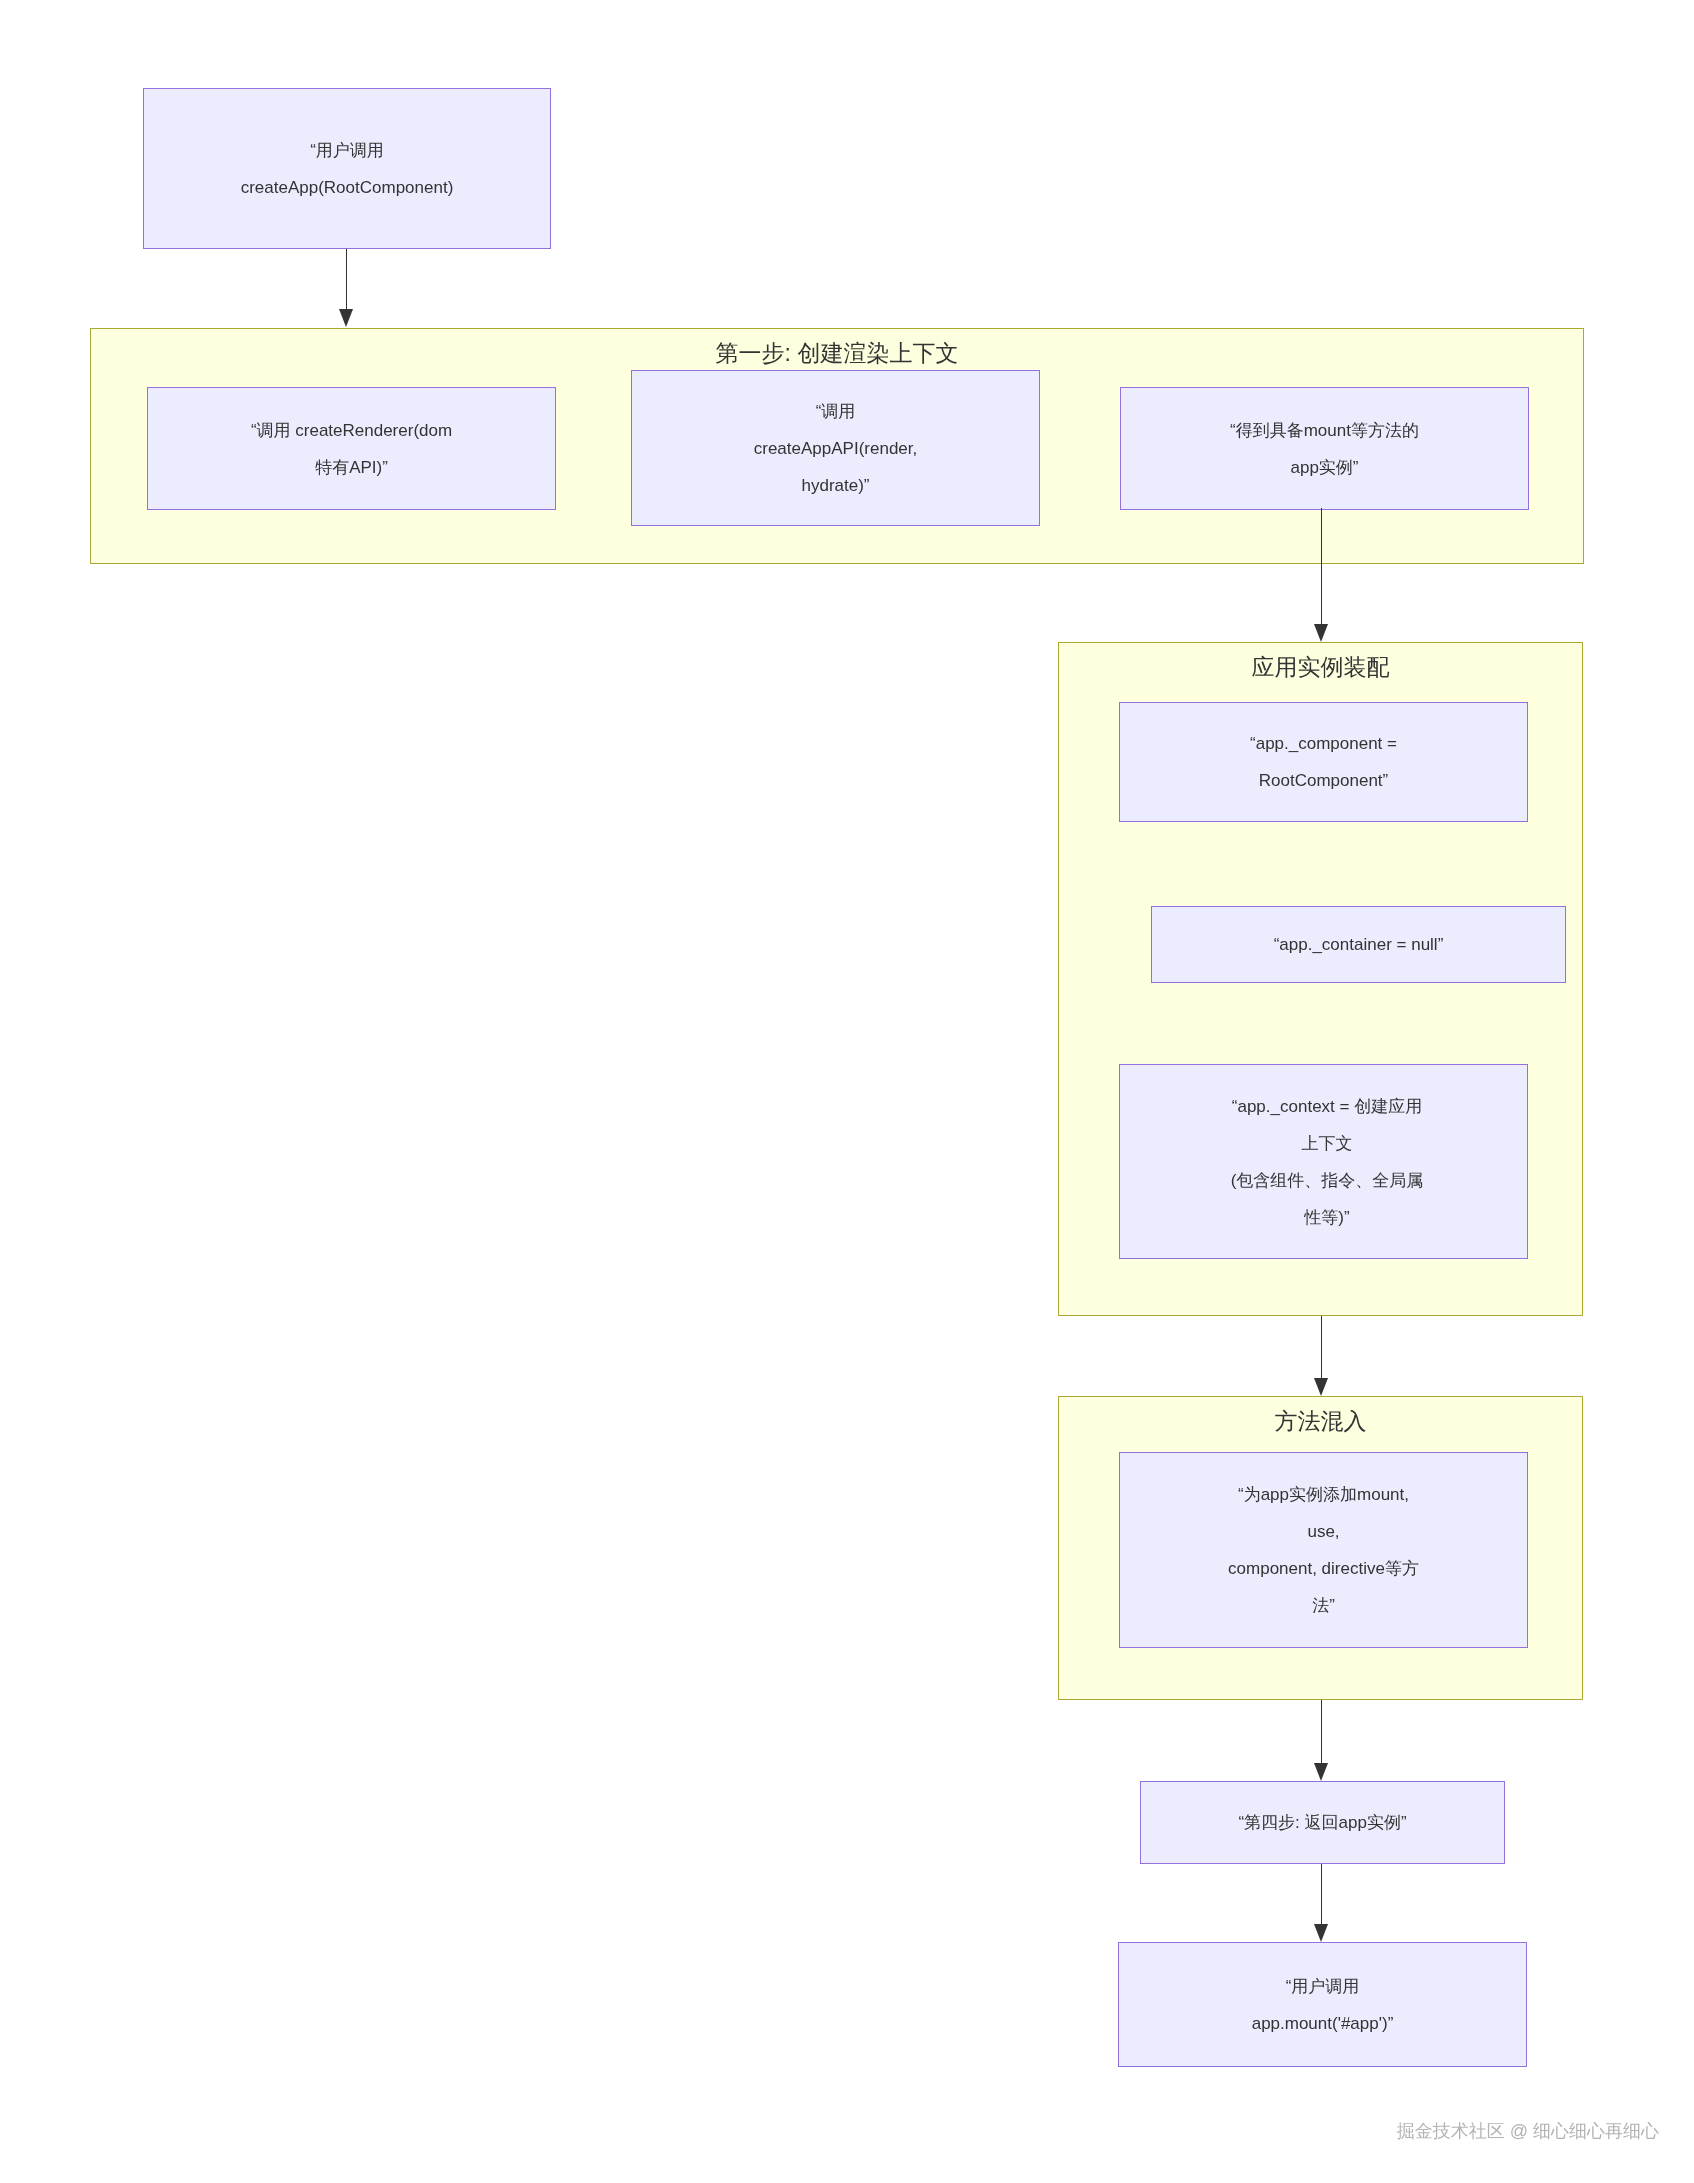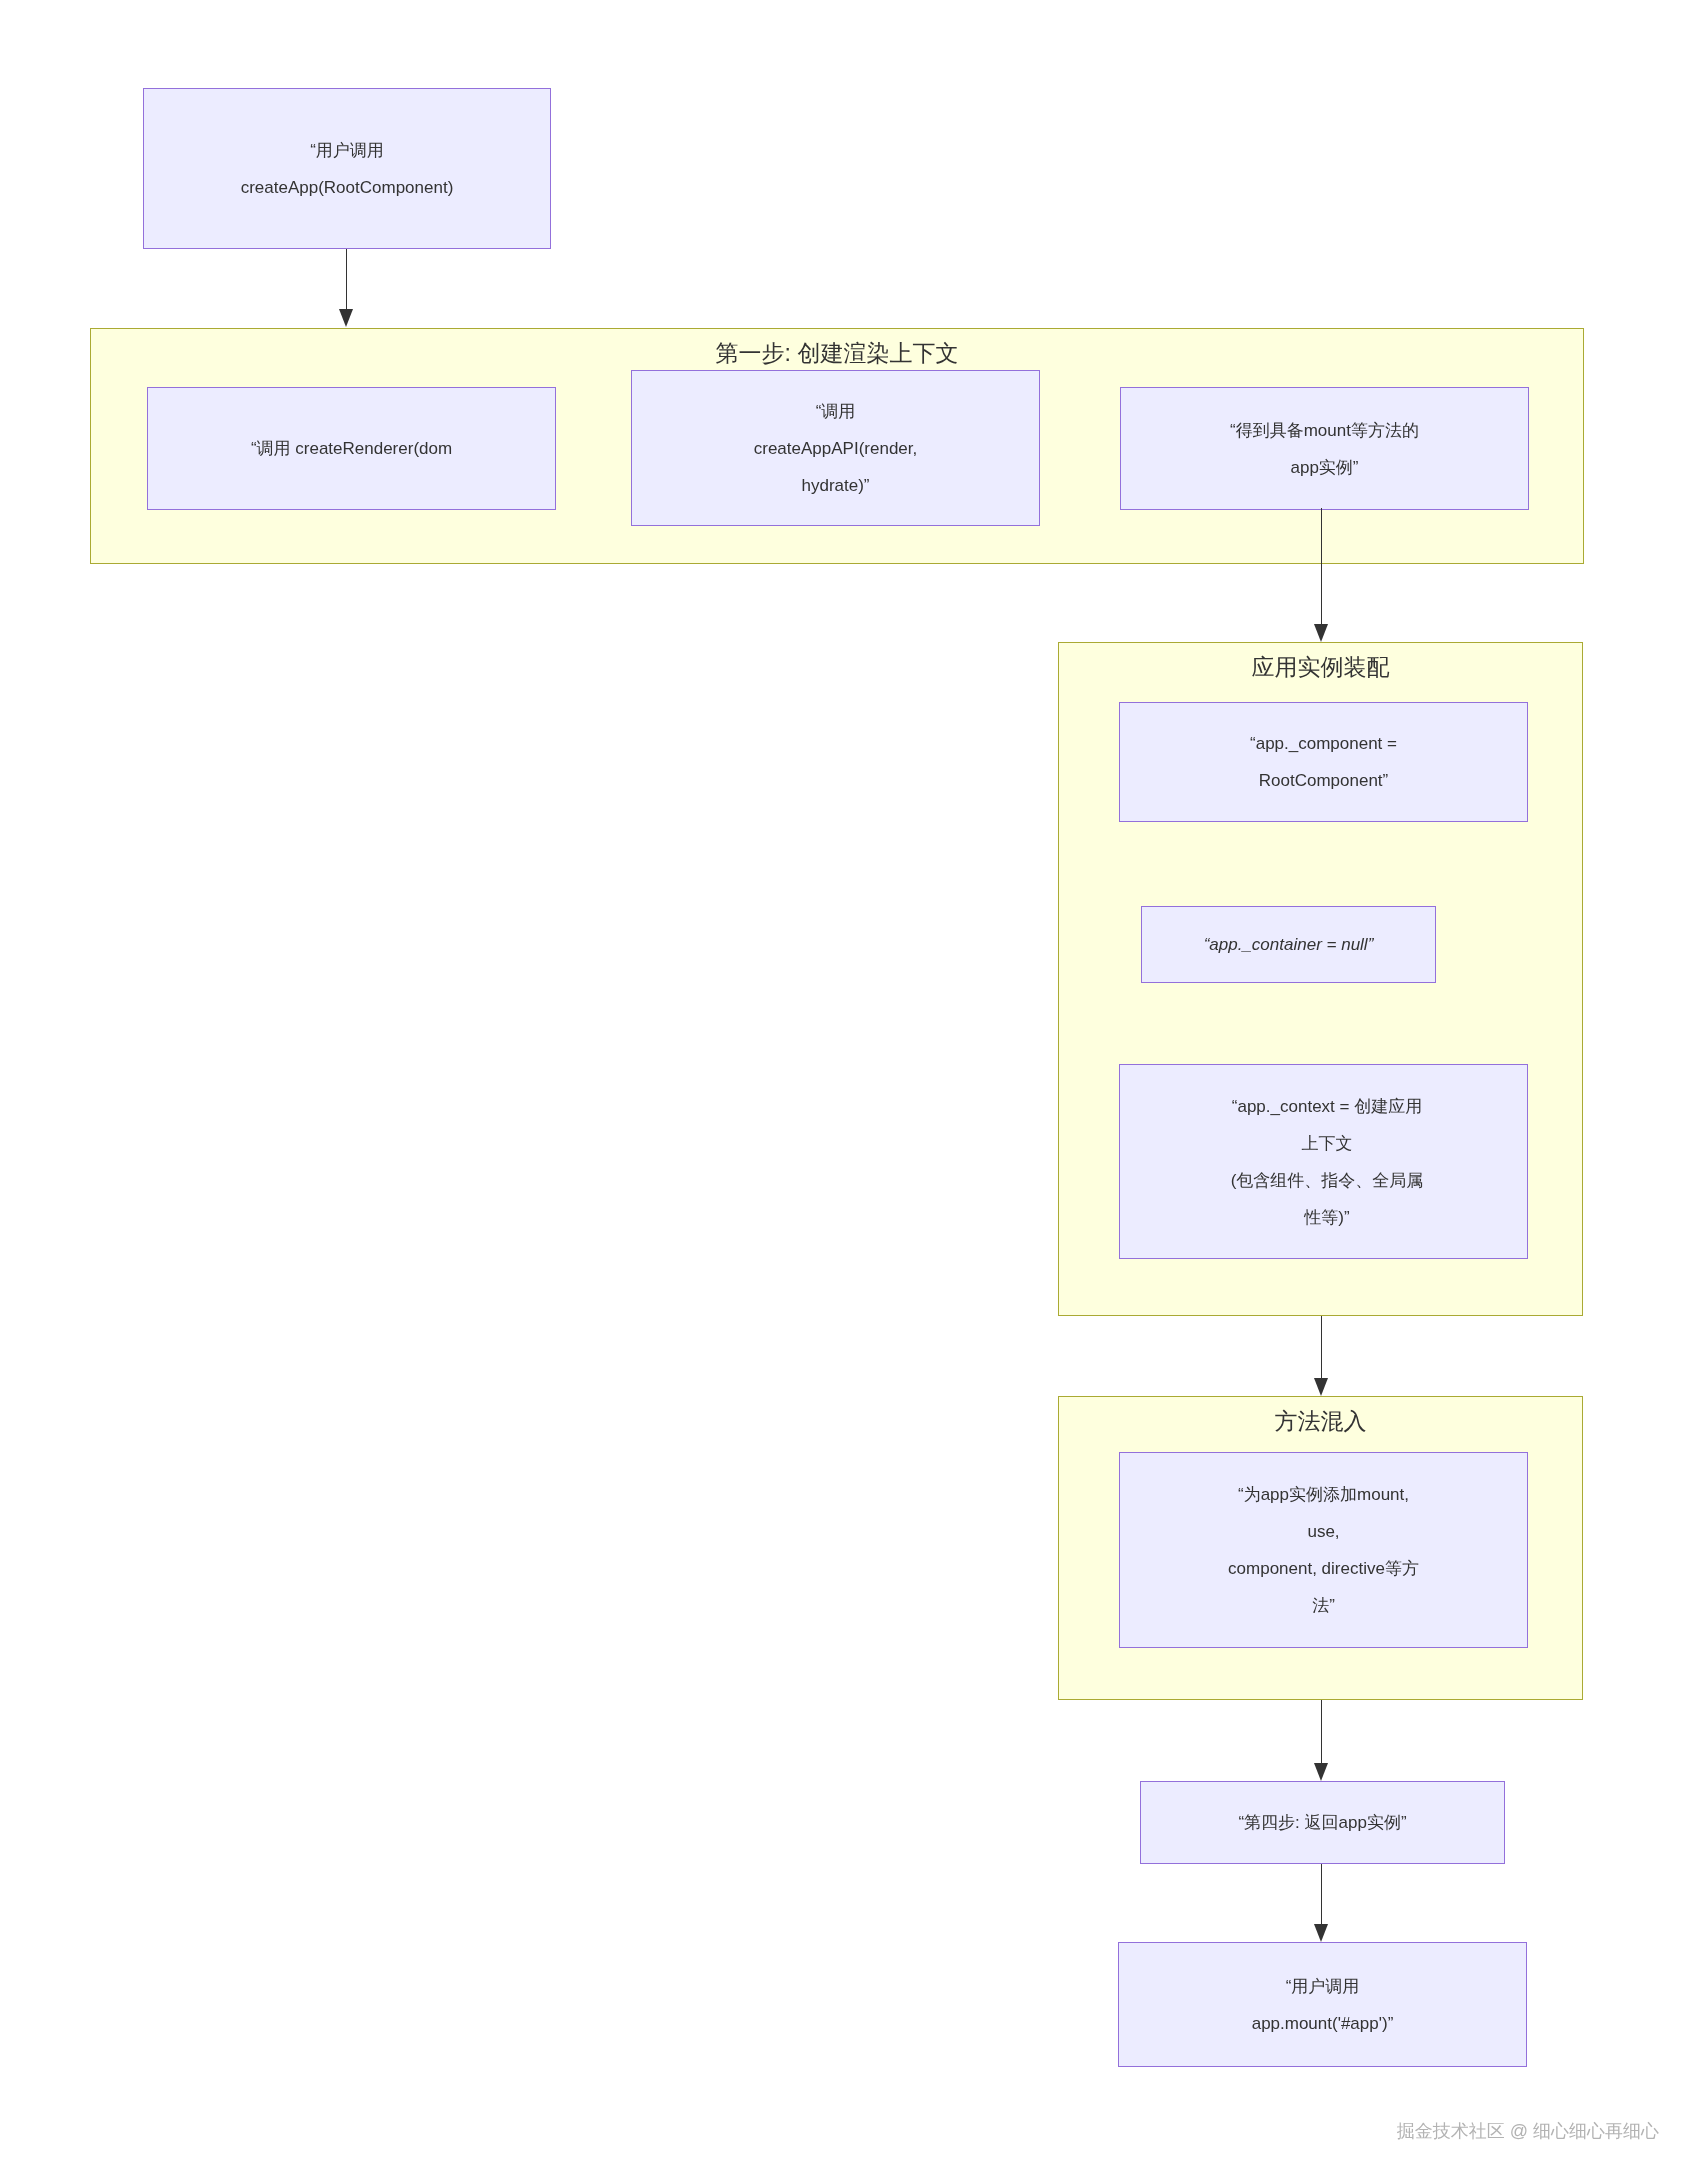--- a/index.html
+++ b/index.html
@@ -70,20 +70,21 @@
       <div class="line">createApp(RootComponent)</div>
     </div>
   </div>
 
   <div class="cluster" style="left:90px;top:328px;width:1494px;height:236px;">
     <div class="cluster-title">第一步: 创建渲染上下文</div>
 
     <div class="node" style="left:56px;top:58px;width:409px;height:123px;">
       <div class="label">
         <div class="line">“调用 createRenderer(dom</div>
+        <div class="line">特有API)”</div>
       </div>
     </div>
 
     <div class="node" style="left:540px;top:41px;width:409px;height:156px;">
       <div class="label">
         <div class="line">“调用</div>
         <div class="line">createAppAPI(render,</div>
         <div class="line">hydrate)”</div>
       </div>
     </div>
@@ -99,21 +100,21 @@
   <div class="cluster" style="left:1058px;top:642px;width:525px;height:674px;">
     <div class="cluster-title">应用实例装配</div>
 
     <div class="node" style="left:60px;top:59px;width:409px;height:120px;">
       <div class="label">
         <div class="line">“app._component =</div>
         <div class="line">RootComponent”</div>
       </div>
     </div>
 
-    <div class="node" style="left:82px;top:263px;width:295px;height:77px;font-style:italic;">
+    <div class="node" style="left:92px;top:263px;width:415px;height:77px;">
       <div class="label">
         <div class="line">“app._container = null”</div>
       </div>
     </div>
 
     <div class="node" style="left:60px;top:421px;width:409px;height:195px;padding-left:7px;">
       <div class="label">
         <div class="line">“app._context = 创建应用</div>
         <div class="line">上下文</div>
         <div class="line">(包含组件、指令、全局属</div>

